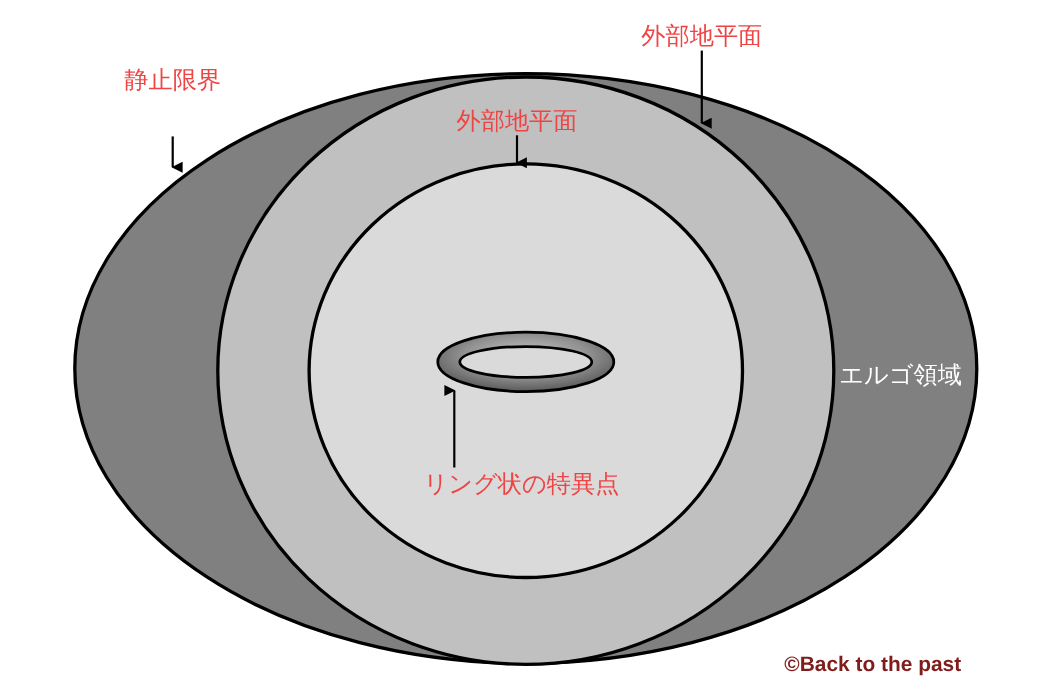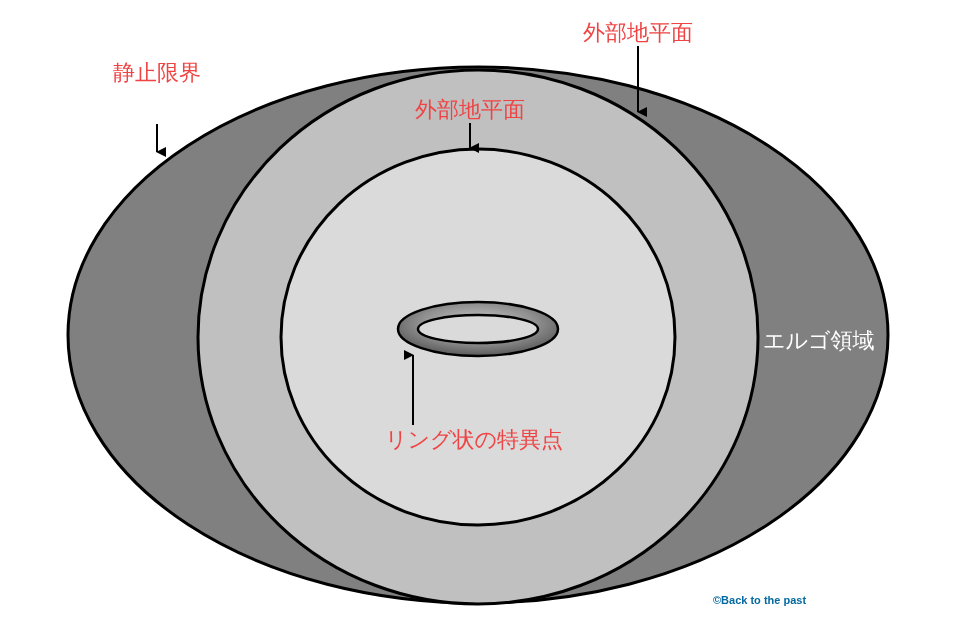--- a/index.html
+++ b/index.html
@@ -1,20 +1,20 @@
 <!DOCTYPE html>
 <html><head>
   <meta charset="utf-8">
   <style>
     html, body { margin: 0; padding: 0; background: #ffffff; }
     body { width: 953px; height: 623px; position: relative; overflow: hidden; font-family: "DejaVu Sans", sans-serif; }
     svg { position: absolute; left: 0; top: 0; }
     .label { position: absolute; font-size: 22px; color: #ef4444; white-space: nowrap; letter-spacing: 0px; }
     .label.light { color: #ffffff; }
-    .credit { position: absolute; font-family: "Liberation Sans", sans-serif; font-weight: bold; font-size: 11px; color: #0369a1; white-space: nowrap; }
+    .credit { position: absolute; font-family: "Liberation Sans", sans-serif; font-weight: bold; font-size: 19px; color: #7f1d1d; white-space: nowrap; }
   </style>
 </head>
 <body>
 
 <svg width="953" height="623" viewBox="0 0 953 623">
   <defs>
     <radialGradient id="ringGrad" cx="50%" cy="40%" r="60%">
       <stop offset="0%" stop-color="#c8c8c8"></stop>
       <stop offset="60%" stop-color="#909090"></stop>
       <stop offset="100%" stop-color="#5a5a5a"></stop>

